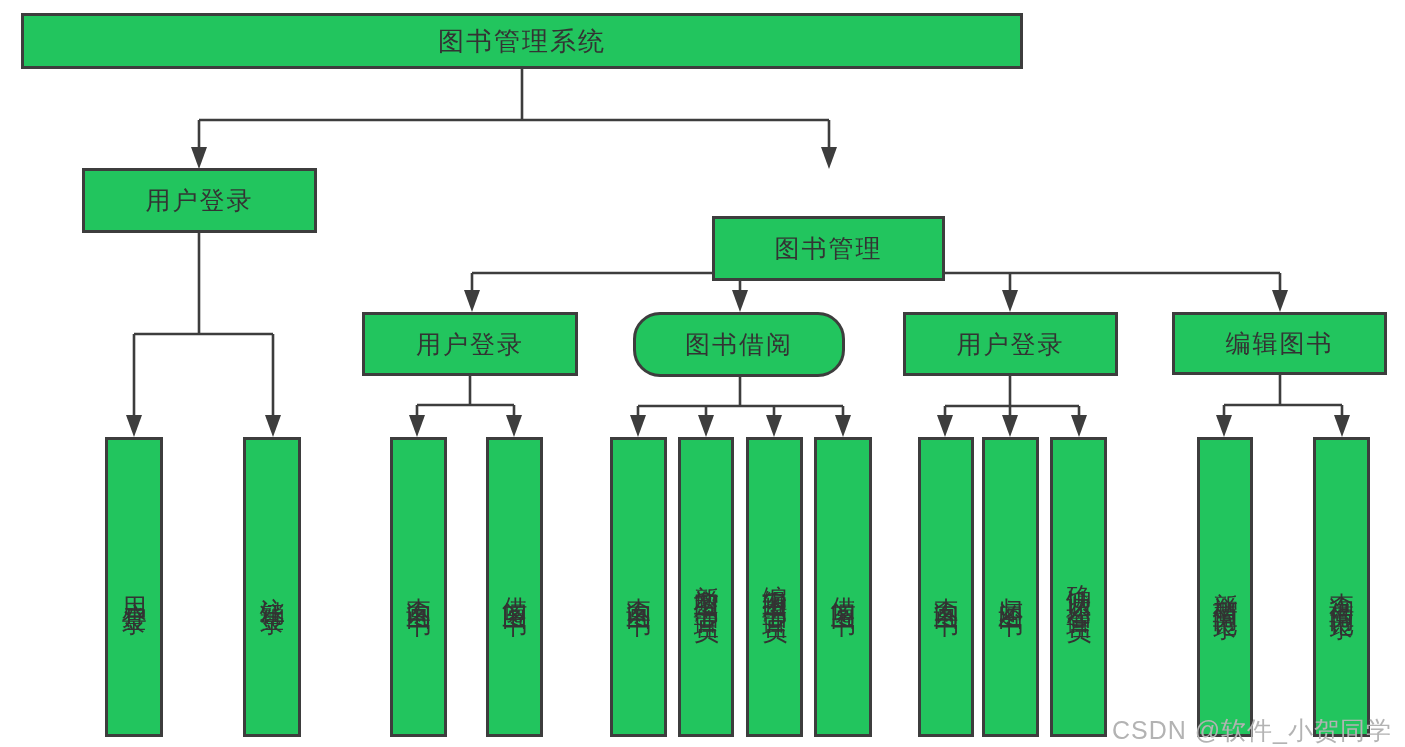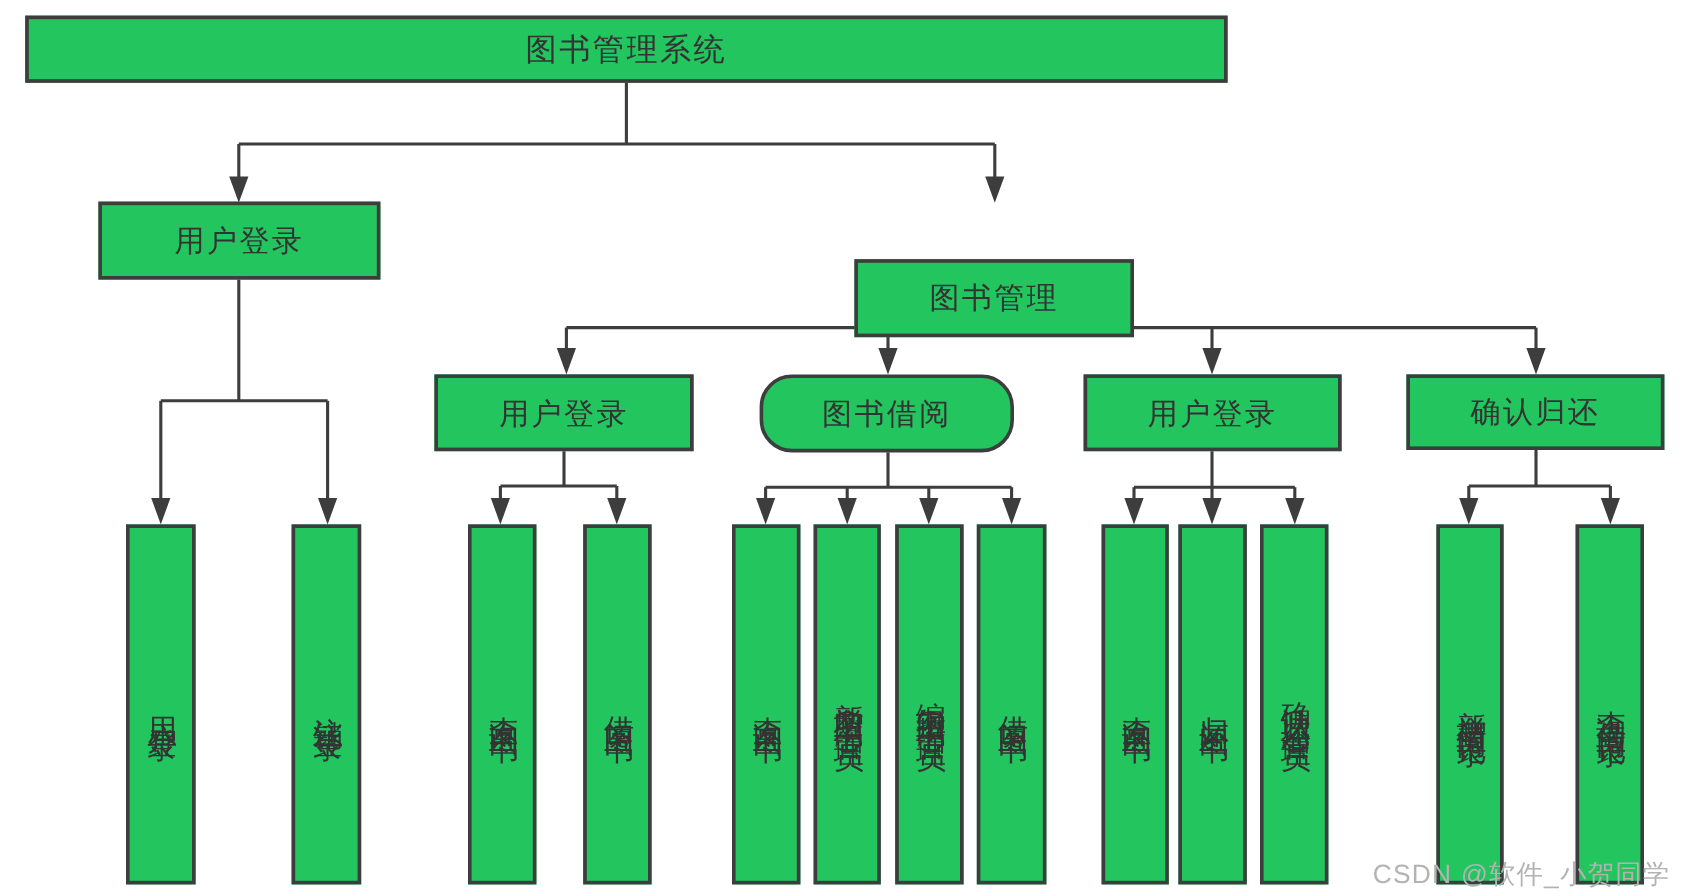--- a/index.html
+++ b/index.html
@@ -35,21 +35,21 @@
     font-size: 25px;
     letter-spacing: 5px;
     line-height: 1.1;
     color: #333333;
     white-space: nowrap;
   }
   .watermark {
     position: absolute;
     right: 13px;
     top: 714px;
-    font-size: 22px;
+    font-size: 25px;
     letter-spacing: 1px;
     color: #b3b3b3;
     z-index: 10;
     white-space: nowrap;
   }
 </style>
 </head>
 <body>
 
 <div id="canvas">
@@ -137,21 +137,21 @@
   <div class="node" style="left:362px; top:312px; width:216px; height:64px;">
     <span class="hlabel">用户登录</span>
   </div>
   <div class="node" style="left:633px; top:312px; width:212px; height:65px;border-radius:27px;">
     <span class="hlabel">图书借阅</span>
   </div>
   <div class="node" style="left:903px; top:312px; width:215px; height:64px;">
     <span class="hlabel">用户登录</span>
   </div>
   <div class="node" style="left:1172px; top:312px; width:215px; height:63px;">
-    <span class="hlabel">确认归还</span>
+    <span class="hlabel">编辑图书</span>
   </div>
 
   <div class="node" style="left:105px; top:437px; width:58px; height:300px;">
     <span class="vlabel">用户登录</span>
   </div>
   <div class="node" style="left:243px; top:437px; width:58px; height:300px;">
     <span class="vlabel">注销登录</span>
   </div>
 
   <div class="node" style="left:390px; top:437px; width:57px; height:300px;">

